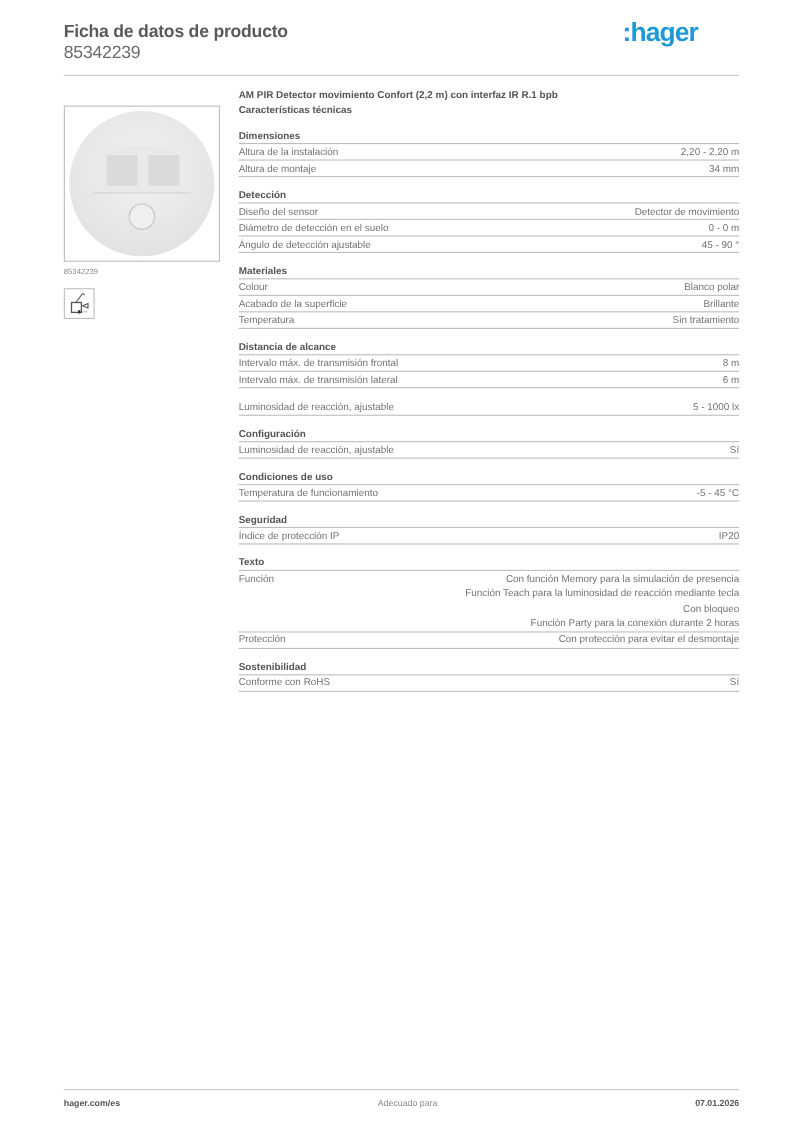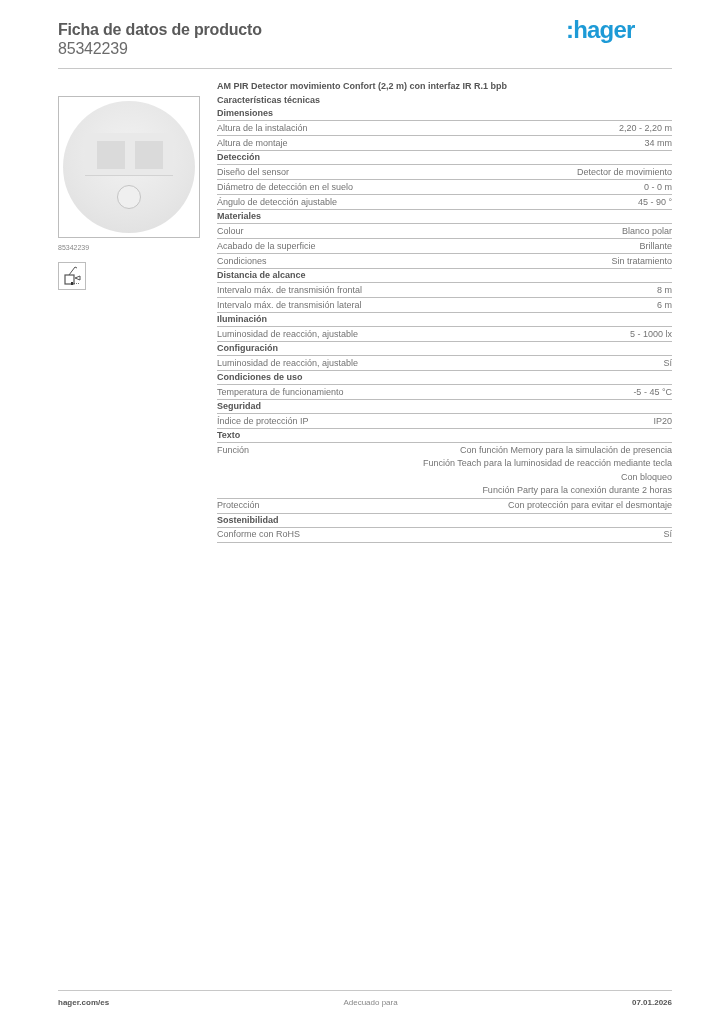--- a/index.html
+++ b/index.html
@@ -124,20 +124,21 @@
       color: #555;
       line-height: 14px;
     }
     .section-title-main {
       font-size: 9px;
       font-weight: bold;
       color: #555;
       line-height: 14px;
     }
     .group {
+      margin-top: 10px;
     }
     .group-title {
       font-size: 9px;
       font-weight: bold;
       color: #555;
       line-height: 13px;
       border-bottom: 1px solid #bdbdbd;
     }
     .row {
       display: flex;
@@ -244,39 +245,38 @@
     <div class="group-title">Materiales</div>
     <div class="row">
       <span class="label">Colour</span>
       <span class="value">Blanco polar</span>
     </div>
     <div class="row">
       <span class="label">Acabado de la superficie</span>
       <span class="value">Brillante</span>
     </div>
     <div class="row">
-      <span class="label">Condiciones</span>
+      <span class="label">Temperatura</span>
       <span class="value">Sin tratamiento</span>
     </div>
   </div>
 
   <div class="group">
     <div class="group-title">Distancia de alcance</div>
     <div class="row">
       <span class="label">Intervalo máx. de transmisión frontal</span>
       <span class="value">8 m</span>
     </div>
     <div class="row">
       <span class="label">Intervalo máx. de transmisión lateral</span>
       <span class="value">6 m</span>
     </div>
   </div>
 
   <div class="group">
-    <div class="group-title">Iluminación</div>
     <div class="row">
       <span class="label">Luminosidad de reacción, ajustable</span>
       <span class="value">5 - 1000 lx</span>
     </div>
   </div>
 
   <div class="group">
     <div class="group-title">Configuración</div>
     <div class="row">
       <span class="label">Luminosidad de reacción, ajustable</span>

